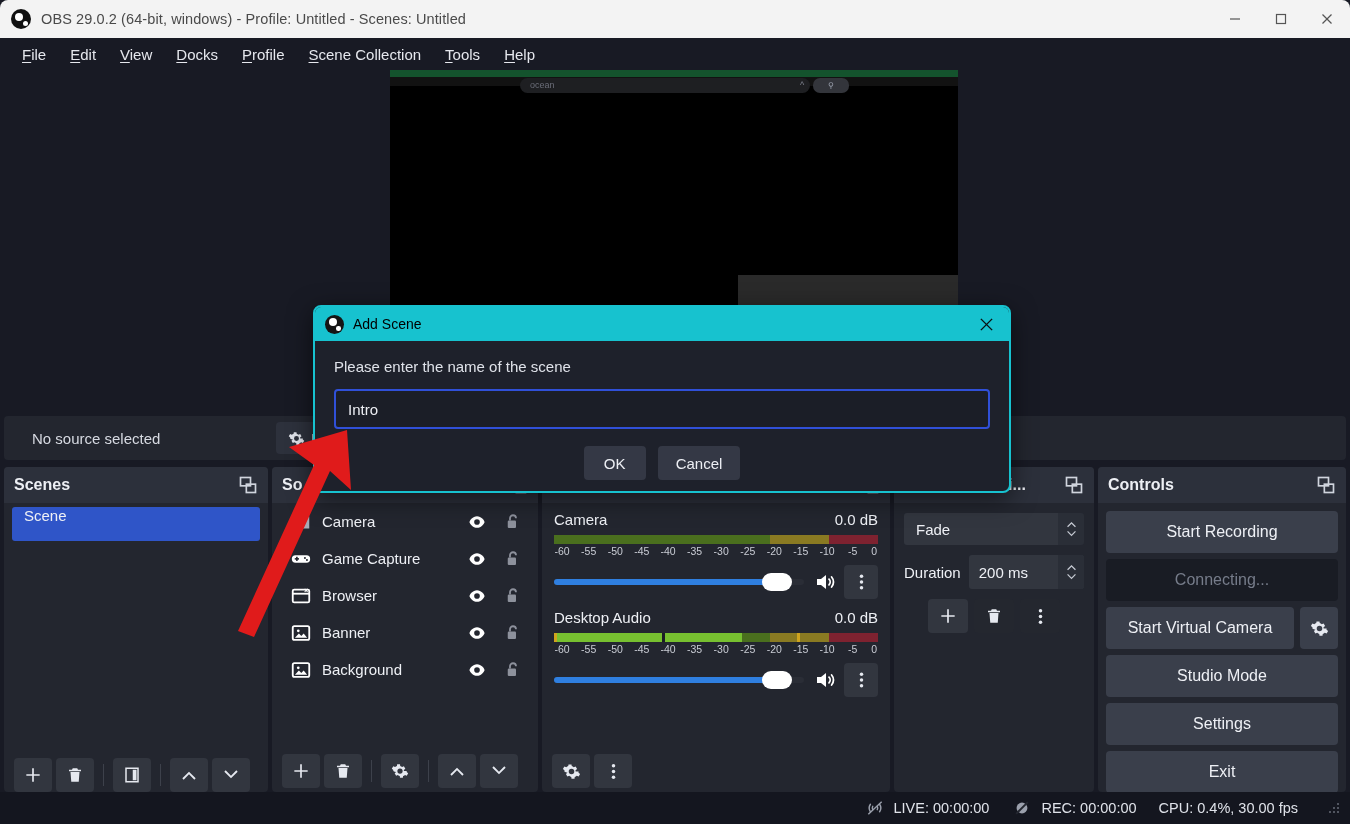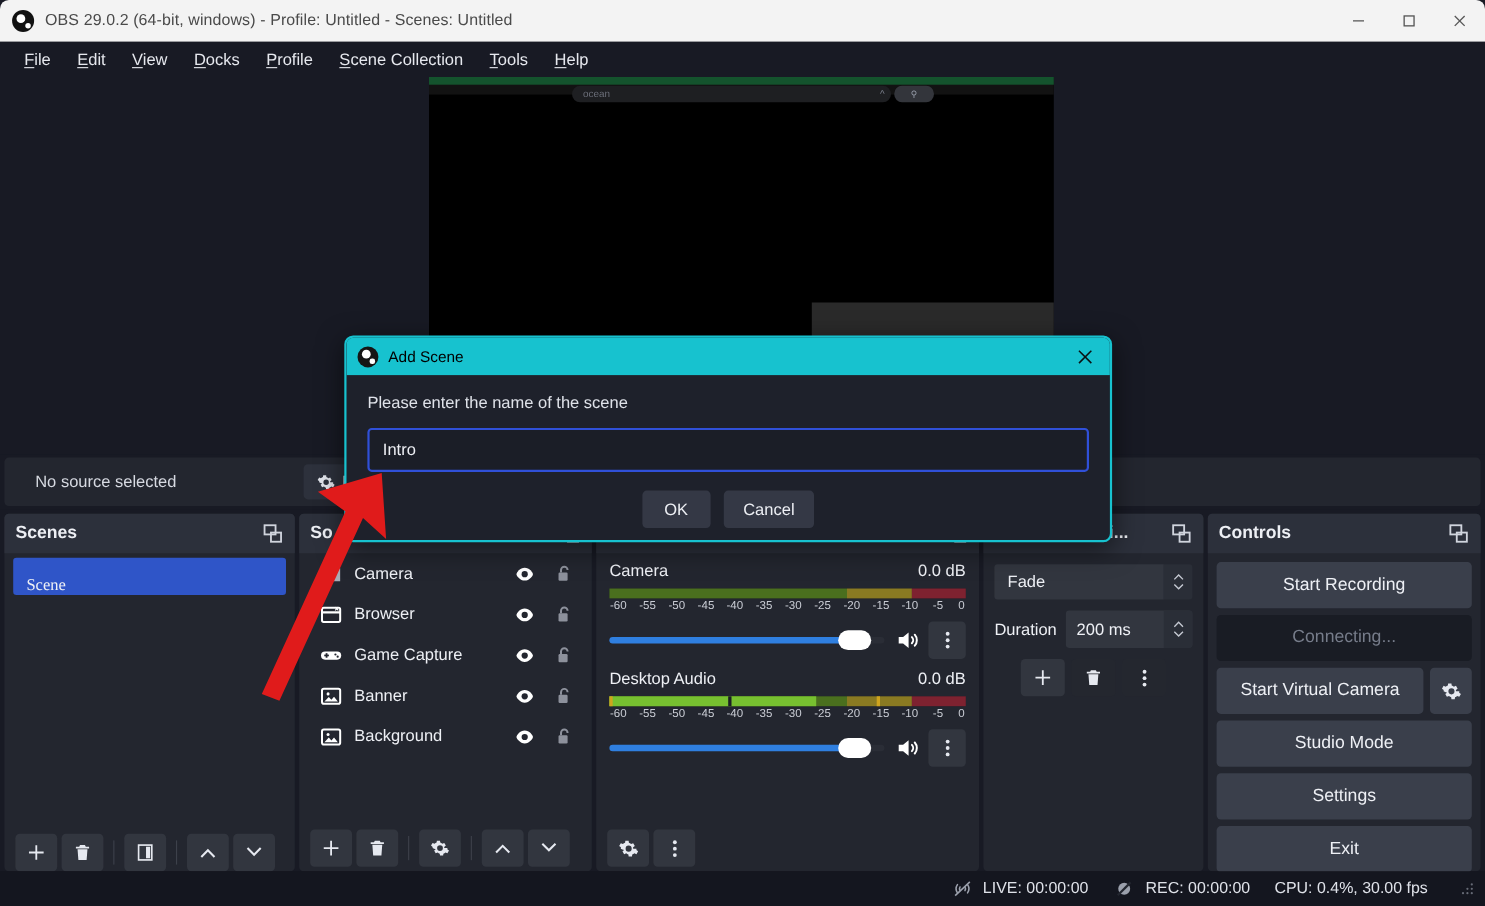--- a/index.html
+++ b/index.html
@@ -143,22 +143,22 @@
 
   #dock-scenes { left: 4px; width: 264px; }
   #dock-sources { left: 272px; width: 266px; }
   #dock-mixer { left: 542px; width: 348px; }
   #dock-transitions { left: 894px; width: 200px; }
   #dock-controls { left: 1098px; width: 248px; }
 
   
   .scene-item {
     height: 34px; margin: 4px 8px 0 8px;
-    display: flex; align-items: flex-end; padding-left: 12px;
-    font-size: 15px; color: #eef0f5; border-radius: 3px; font-family: Liberation Serif, serif;
+    display: flex; align-items: flex-start; padding-left: 12px;
+    font-size: 15px; color: #eef0f5; border-radius: 3px;
   }
   .scene-item.selected { background: #2f55c8; }
 
   
   .source-row {
     height: 37px; display: flex; align-items: center;
     padding: 0 0 0 18px;
   }
   .source-ico { width: 22px; height: 22px; flex: none; margin-right: 10px; }
   .source-name { font-size: 15px; color: #eef0f5; flex: 1; }
@@ -468,44 +468,44 @@
               <circle cx="12" cy="12" r="3.4" fill="#23262f"></circle>
           </svg>
           <svg class="lock-ico" viewBox="0 0 24 24">
             <path d="M8 10V7a4 4 0 018 0" fill="none" stroke="#8d919c" stroke-width="2.4"></path>
               <rect x="5" y="10" width="11" height="10" rx="1.5" fill="#8d919c"></rect>
           </svg>
         </div>
 
         <div class="source-row">
           <svg class="source-ico" viewBox="0 0 24 24">
-            <rect x="3" y="5" width="18" height="14" rx="1.6" fill="none" stroke="#fff" stroke-width="2"></rect>
-            <line x1="3" y1="9.5" x2="21" y2="9.5" stroke="#fff" stroke-width="2"></line>
-            <path d="M16 4.3l3.2 3.2M19.2 4.3L16 7.5" stroke="#fff" stroke-width="1.1"></path>
-          </svg>
-          <span class="source-name">Browser</span>
-          <svg class="eye-ico" viewBox="0 0 24 24">
-            <path d="M12 5c5 0 9 5.2 9 7s-4 7-9 7-9-5.2-9-7 4-7 9-7z" fill="#fff"></path>
-              <circle cx="12" cy="12" r="3.4" fill="#23262f"></circle>
-          </svg>
-          <svg class="lock-ico" viewBox="0 0 24 24">
-            <path d="M8 10V7a4 4 0 018 0" fill="none" stroke="#8d919c" stroke-width="2.4"></path>
-              <rect x="5" y="10" width="11" height="10" rx="1.5" fill="#8d919c"></rect>
-          </svg>
-        </div>
-
-        <div class="source-row">
-          <svg class="source-ico" viewBox="0 0 24 24">
             <rect x="2" y="8" width="20" height="8" rx="4" fill="#fff"></rect>
             <rect x="5.2" y="11" width="4.6" height="1.7" fill="#23262f"></rect>
             <rect x="6.6" y="9.6" width="1.8" height="4.5" fill="#23262f"></rect>
             <circle cx="16.3" cy="10.9" r="1.1" fill="#23262f"></circle>
               <circle cx="18.5" cy="13.1" r="1.1" fill="#23262f"></circle>
           </svg>
           <span class="source-name">Game Capture</span>
+          <svg class="eye-ico" viewBox="0 0 24 24">
+            <path d="M12 5c5 0 9 5.2 9 7s-4 7-9 7-9-5.2-9-7 4-7 9-7z" fill="#fff"></path>
+              <circle cx="12" cy="12" r="3.4" fill="#23262f"></circle>
+          </svg>
+          <svg class="lock-ico" viewBox="0 0 24 24">
+            <path d="M8 10V7a4 4 0 018 0" fill="none" stroke="#8d919c" stroke-width="2.4"></path>
+              <rect x="5" y="10" width="11" height="10" rx="1.5" fill="#8d919c"></rect>
+          </svg>
+        </div>
+
+        <div class="source-row">
+          <svg class="source-ico" viewBox="0 0 24 24">
+            <rect x="3" y="5" width="18" height="14" rx="1.6" fill="none" stroke="#fff" stroke-width="2"></rect>
+            <line x1="3" y1="9.5" x2="21" y2="9.5" stroke="#fff" stroke-width="2"></line>
+            <path d="M16 4.3l3.2 3.2M19.2 4.3L16 7.5" stroke="#fff" stroke-width="1.1"></path>
+          </svg>
+          <span class="source-name">Browser</span>
           <svg class="eye-ico" viewBox="0 0 24 24">
             <path d="M12 5c5 0 9 5.2 9 7s-4 7-9 7-9-5.2-9-7 4-7 9-7z" fill="#fff"></path>
               <circle cx="12" cy="12" r="3.4" fill="#23262f"></circle>
           </svg>
           <svg class="lock-ico" viewBox="0 0 24 24">
             <path d="M8 10V7a4 4 0 018 0" fill="none" stroke="#8d919c" stroke-width="2.4"></path>
               <rect x="5" y="10" width="11" height="10" rx="1.5" fill="#8d919c"></rect>
           </svg>
         </div>
 

